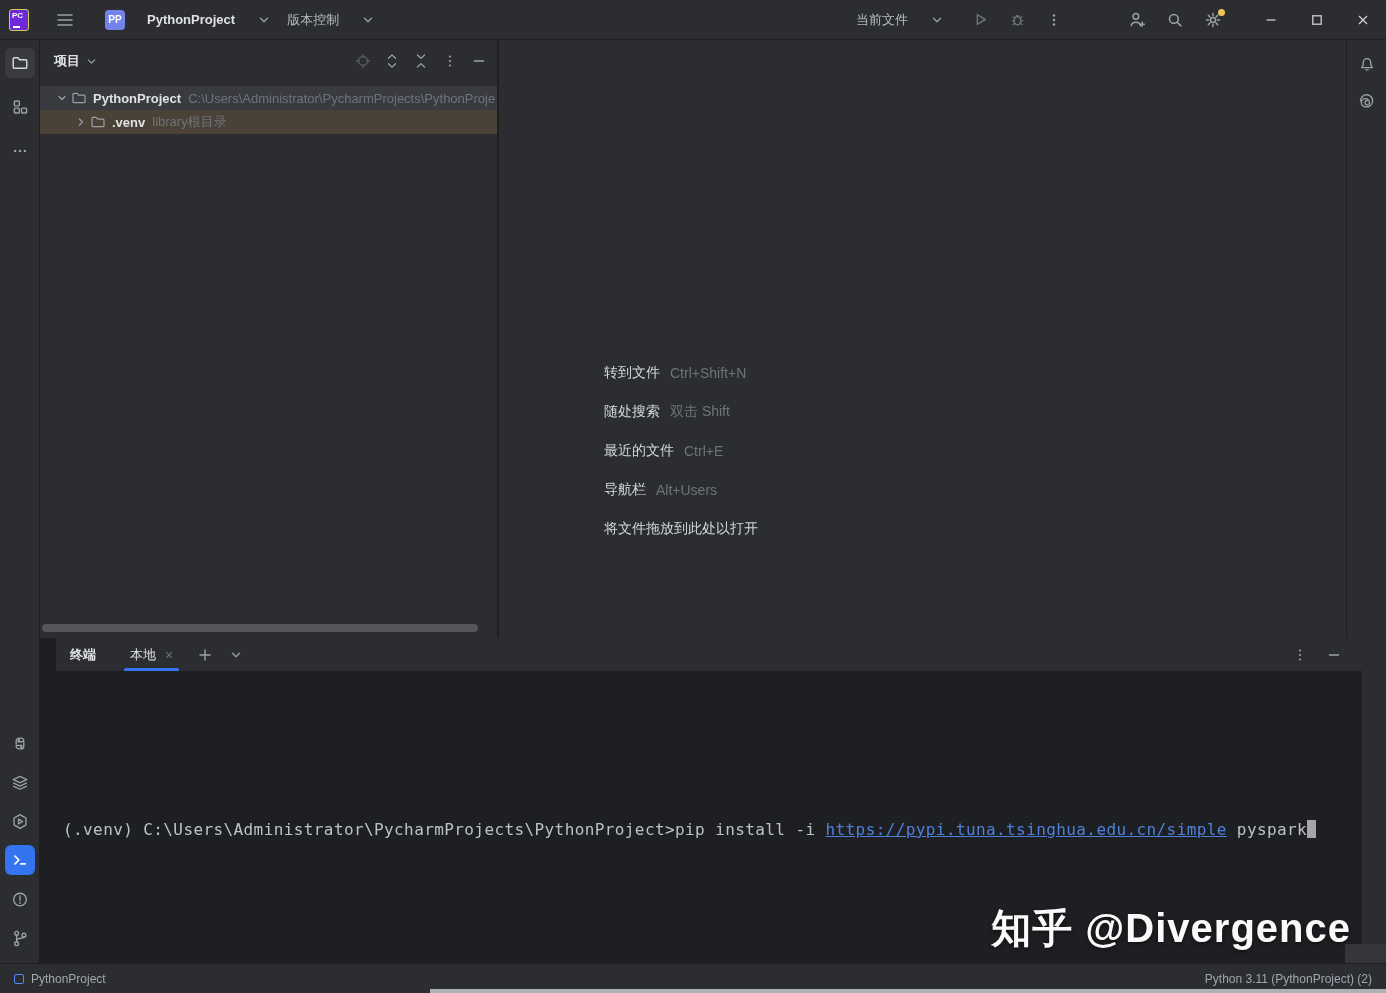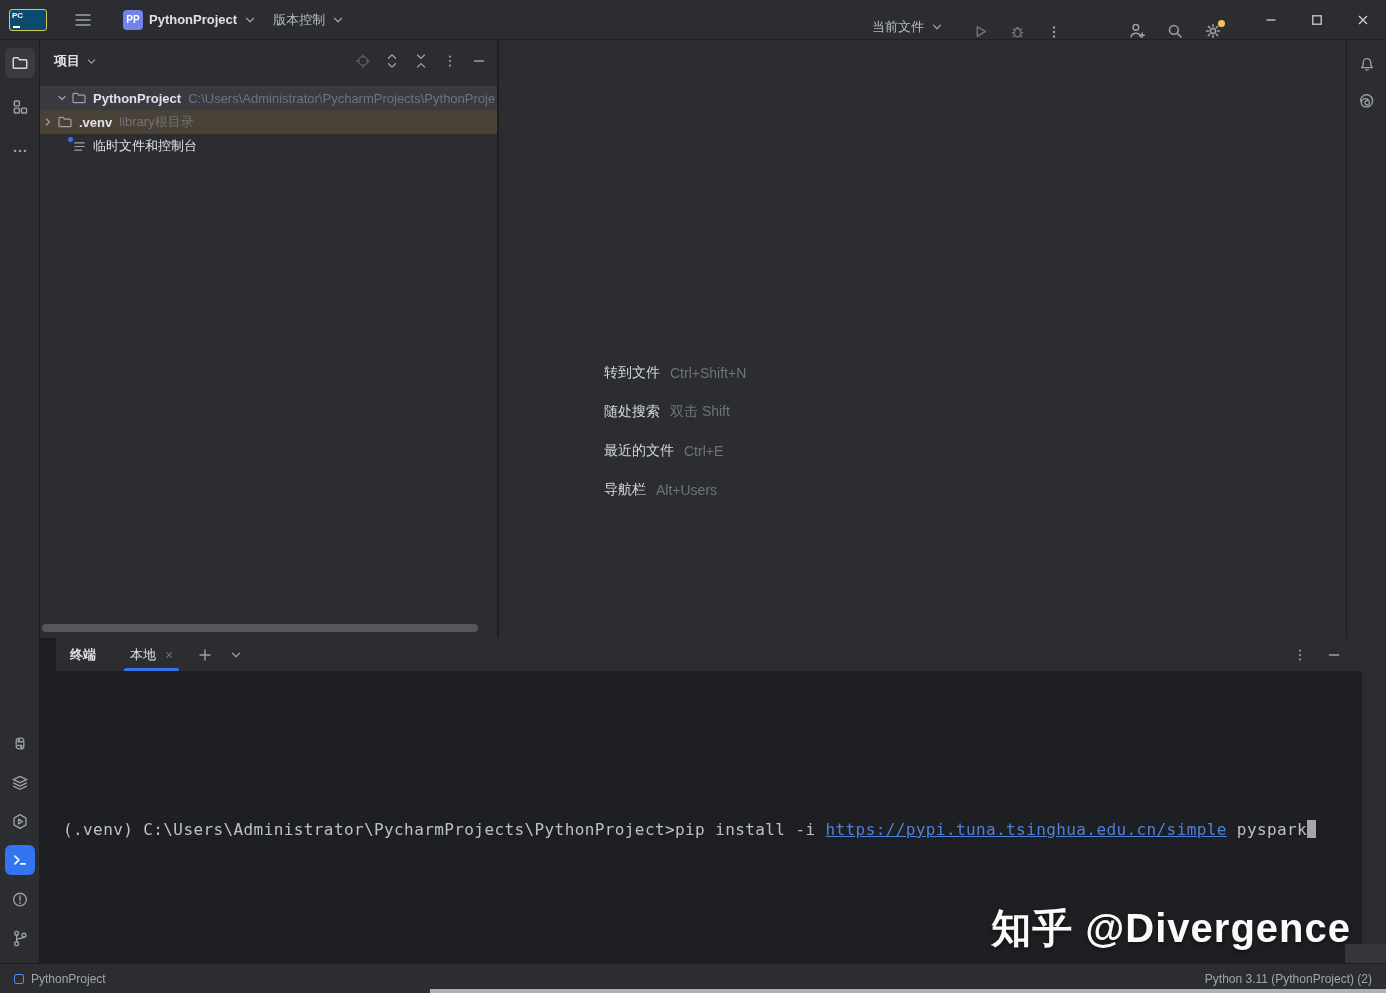--- a/index.html
+++ b/index.html
@@ -13,32 +13,32 @@
     width:1386px;height:993px;position:relative;overflow:hidden;
     background:var(--bg-dark);color:var(--text);
     font-family:"Liberation Sans",sans-serif;font-size:13px;
   }
   .icon{display:inline-flex;align-items:center;justify-content:center;color:var(--icon)}
   .icon svg{display:block}
   
   .titlebar{position:absolute;top:0;left:0;right:0;height:40px;background:var(--bg-panel);
     display:flex;align-items:center;border-bottom:1px solid var(--bg-dark)}
   .tb-left{display:flex;align-items:center;padding-left:9px}
-  .app-icon{width:38px;height:22px;border:1px solid #cfcb53;border-radius:3px;background:#0c4a6e;
+  .app-icon{width:20px;height:22px;border:1px solid #cfcb53;border-radius:3px;background:#6d28d9;
     position:relative;margin-right:20px}
   .app-icon span{position:absolute;top:1px;left:2px;font-size:8px;font-weight:bold;color:#fff;letter-spacing:0}
   .app-icon i{position:absolute;left:3px;bottom:2px;width:7px;height:2px;background:#fff}
   .tb-btn{background:none;border:none;padding:6px;border-radius:6px;cursor:pointer;display:inline-flex;color:var(--icon)}
   .hamburger{margin-right:16px}
-  .widget{display:flex;align-items:center;gap:6px;padding:4px 8px;border-radius:6px;color:#b6bac1}
+  .widget{display:flex;align-items:center;gap:22px;padding:4px 8px;border-radius:6px;color:#b6bac1}
   .pp-badge{width:20px;height:20px;border-radius:4px;background:#7482ec;color:#fff;
     font-size:10px;font-weight:bold;display:flex;align-items:center;justify-content:center}
   .proj-name{color:var(--text);font-weight:600}
   .vcs{}
-  .tb-right{margin-left:auto;display:flex;align-items:flex-end}
+  .tb-right{margin-left:auto;display:flex;align-items:center}
   .run-cfg{color:#b6bac1}
   .tb-ic{margin-left:20px}
   .dim{color:var(--icon-dim)}
   .gear-wrap{position:relative}
   .gear-dot{position:absolute;top:-2px;right:-3px;width:7px;height:7px;border-radius:50%;background:#f2c55c}
   .win-btns{display:flex;margin-left:26px}
   .win-btn{width:46px;height:40px;display:flex;align-items:center;justify-content:center;color:#ced0d6;background:none;border:none;cursor:pointer}
   
   .stripe{position:absolute;top:40px;bottom:30px;width:40px;background:var(--bg-panel);
     display:flex;flex-direction:column;align-items:center;padding:8px 0;gap:14px}
@@ -60,21 +60,21 @@
   .tree{padding-top:4px;font-size:13px;white-space:nowrap}
   .tree-row{height:24px;display:flex;align-items:center;overflow:hidden;cursor:pointer}
   .tree-row .chev{width:16px;flex:none;display:flex;justify-content:center}
   .tree-row .t-icon{width:18px;flex:none;display:flex;justify-content:center;margin-right:5px}
   .row-selected{background:var(--sel)}
   .row-drop{background:var(--drop)}
   .t-name{color:var(--text)}
   .bold{font-weight:700}
   .t-path{color:var(--text-dim);margin-left:7px}
   .ind-1{padding-left:14px}
-  .ind-2{}
+  .ind-2{padding-left:33px}
   .hscroll{position:absolute;left:2px;bottom:6px;width:436px;height:8px;border-radius:4px;background:#55575c}
   
   .editor{position:absolute;left:499px;top:40px;width:847px;height:598px;background:var(--bg-panel)}
   .shortcuts{position:absolute;left:105px;top:313px}
   .sc-row{height:39px;display:flex;align-items:center;gap:10px;font-size:14px}
   .sc-label{color:#d4d7dc}
   .sc-keys{color:var(--text-dim)}
   
   .terminal{position:absolute;left:56px;top:638px;width:1306px;height:325px;background:var(--bg-dark)}
   .term-header{height:34px;background:var(--bg-panel);display:flex;align-items:center;border-bottom:1px solid var(--bg-dark)}
@@ -346,30 +346,20 @@
           </svg>
         </span>
       <span class="t-icon icon">
           <svg width="16" height="16" viewBox="0 0 16 16" stroke="currentColor" stroke-width="1.2" fill="none" stroke-linejoin="round">
             <path d="M2 4.3a1 1 0 0 1 1-1h3.2l1.5 1.9H13a1 1 0 0 1 1 1v5.5a1 1 0 0 1-1 1H3a1 1 0 0 1-1-1Z"></path>
           </svg>
         </span>
       <span class="t-name bold">.venv</span>
       <span class="t-path">library根目录</span>
     </div>
-    <div class="tree-row ind-1">
-      <span class="chev"></span>
-      <span class="t-icon icon" style="position:relative">
-        <svg width="15" height="15" viewBox="0 0 16 16" stroke="currentColor" stroke-width="1.3" fill="none" stroke-linecap="round">
-            <path d="M3 4.2h10M3 8h10M3 11.8h7"></path>
-          </svg>
-        <span style="position:absolute;left:-3px;top:-3px;width:7px;height:7px;border-radius:50%;background:#3574f0;border:1px solid #2b2d30"></span>
-      </span>
-      <span class="t-name">临时文件和控制台</span>
-    </div>
   </div>
   <div class="hscroll"></div>
 </section>
 
 <section class="editor">
   <div class="shortcuts">
     <div class="sc-row">
       <span class="sc-label">转到文件</span>
       <span class="sc-keys">Ctrl+Shift+N</span>
     </div>
@@ -377,20 +367,24 @@
       <span class="sc-label">随处搜索</span>
       <span class="sc-keys">双击 Shift</span>
     </div>
     <div class="sc-row">
       <span class="sc-label">最近的文件</span>
       <span class="sc-keys">Ctrl+E</span>
     </div>
     <div class="sc-row">
       <span class="sc-label">导航栏</span>
       <span class="sc-keys">Alt+Users</span>
+    </div>
+    <div class="sc-row">
+      <span class="sc-label">将文件拖放到此处以打开</span>
+      <span class="sc-keys"></span>
     </div>
   </div>
 </section>
 
 <section class="terminal">
   <div class="term-header">
     <span class="term-title">终端</span>
     <div class="term-tab">
       <span class="tab-label">本地</span>
       <span class="tab-close">×</span>

